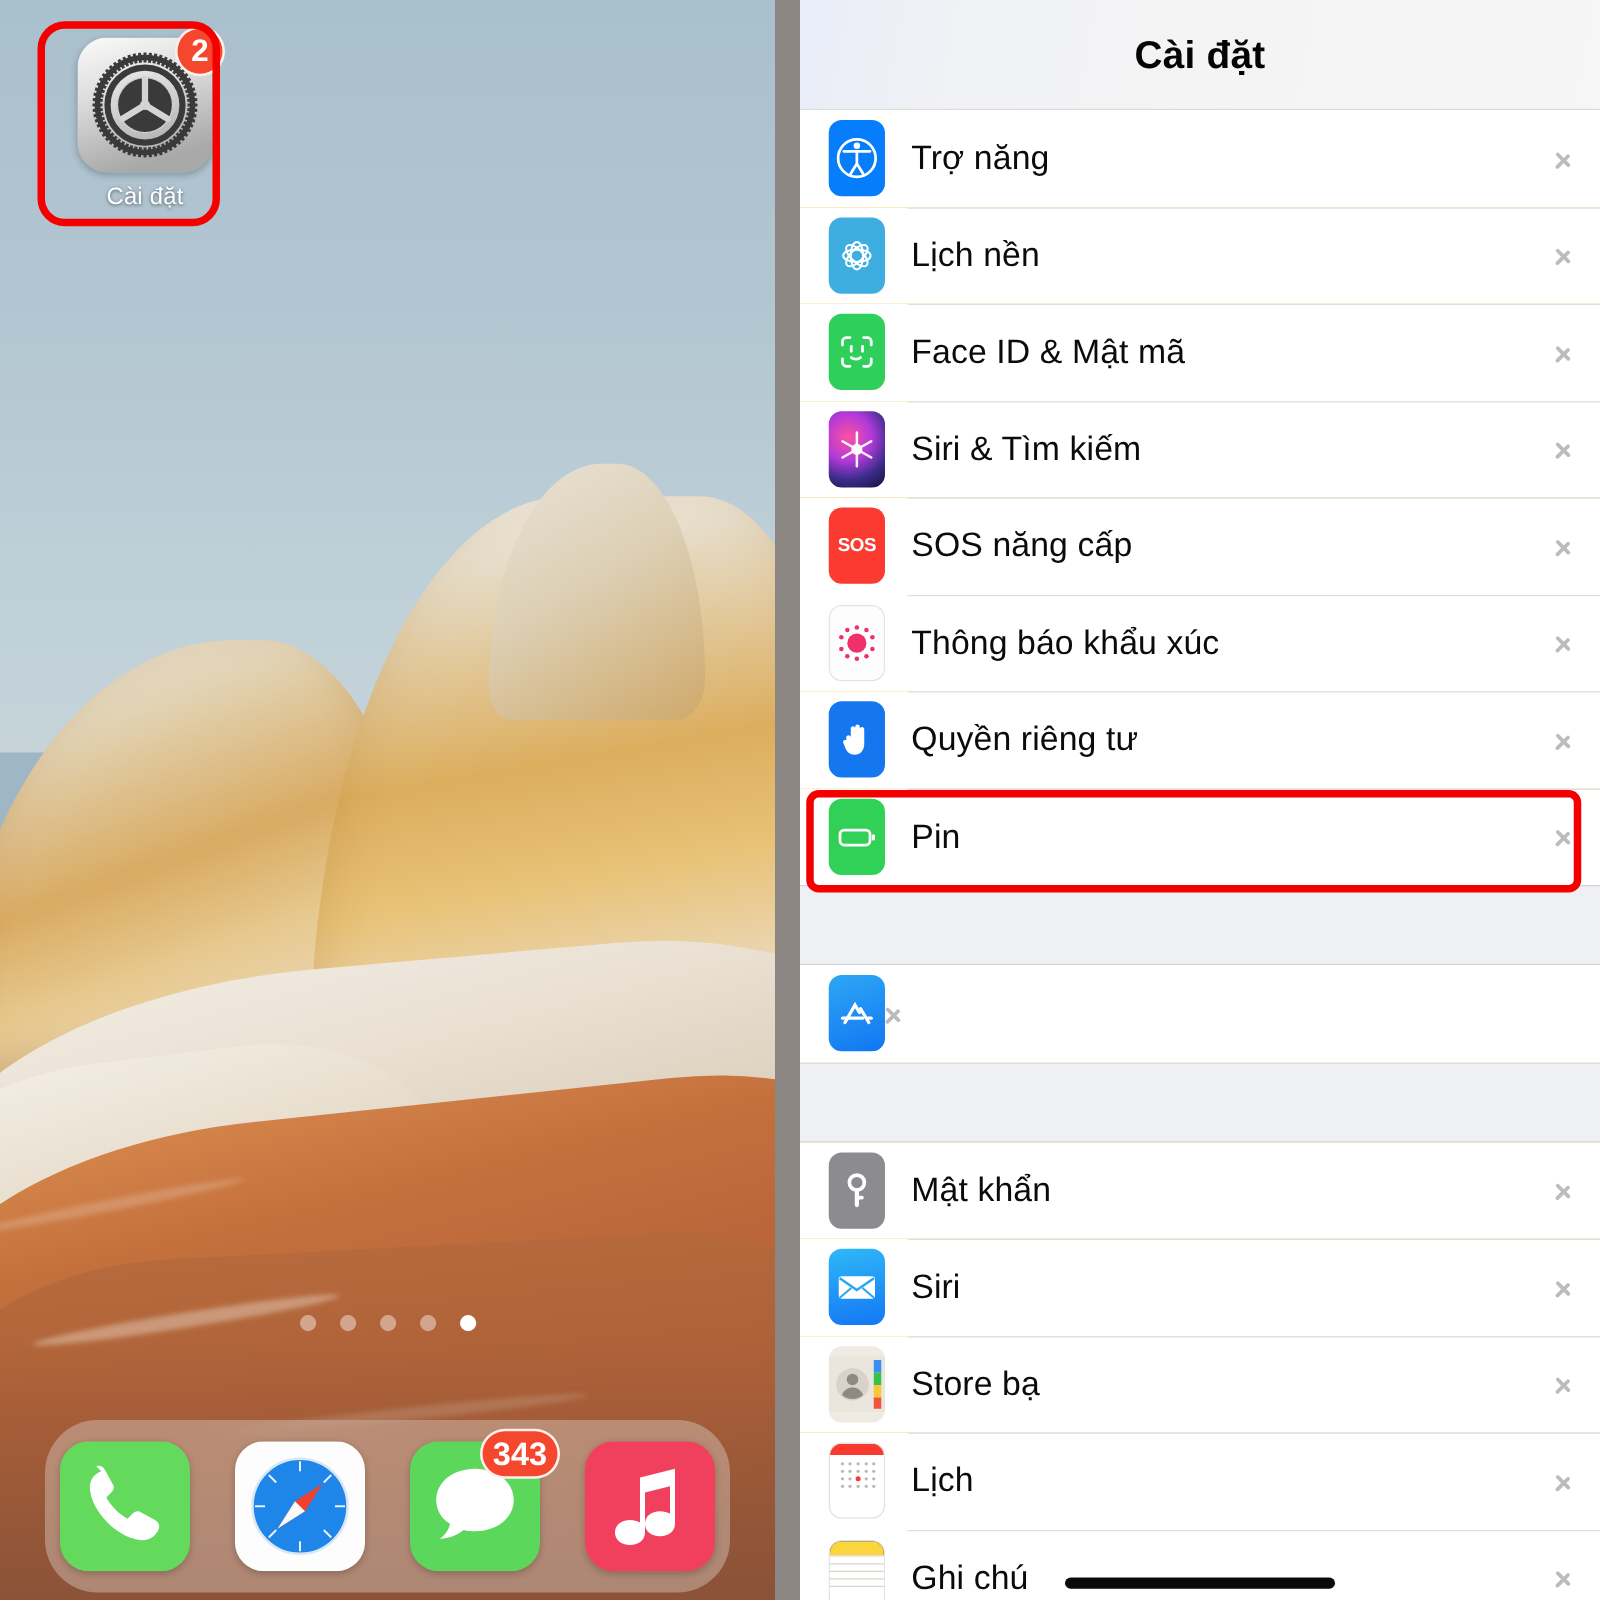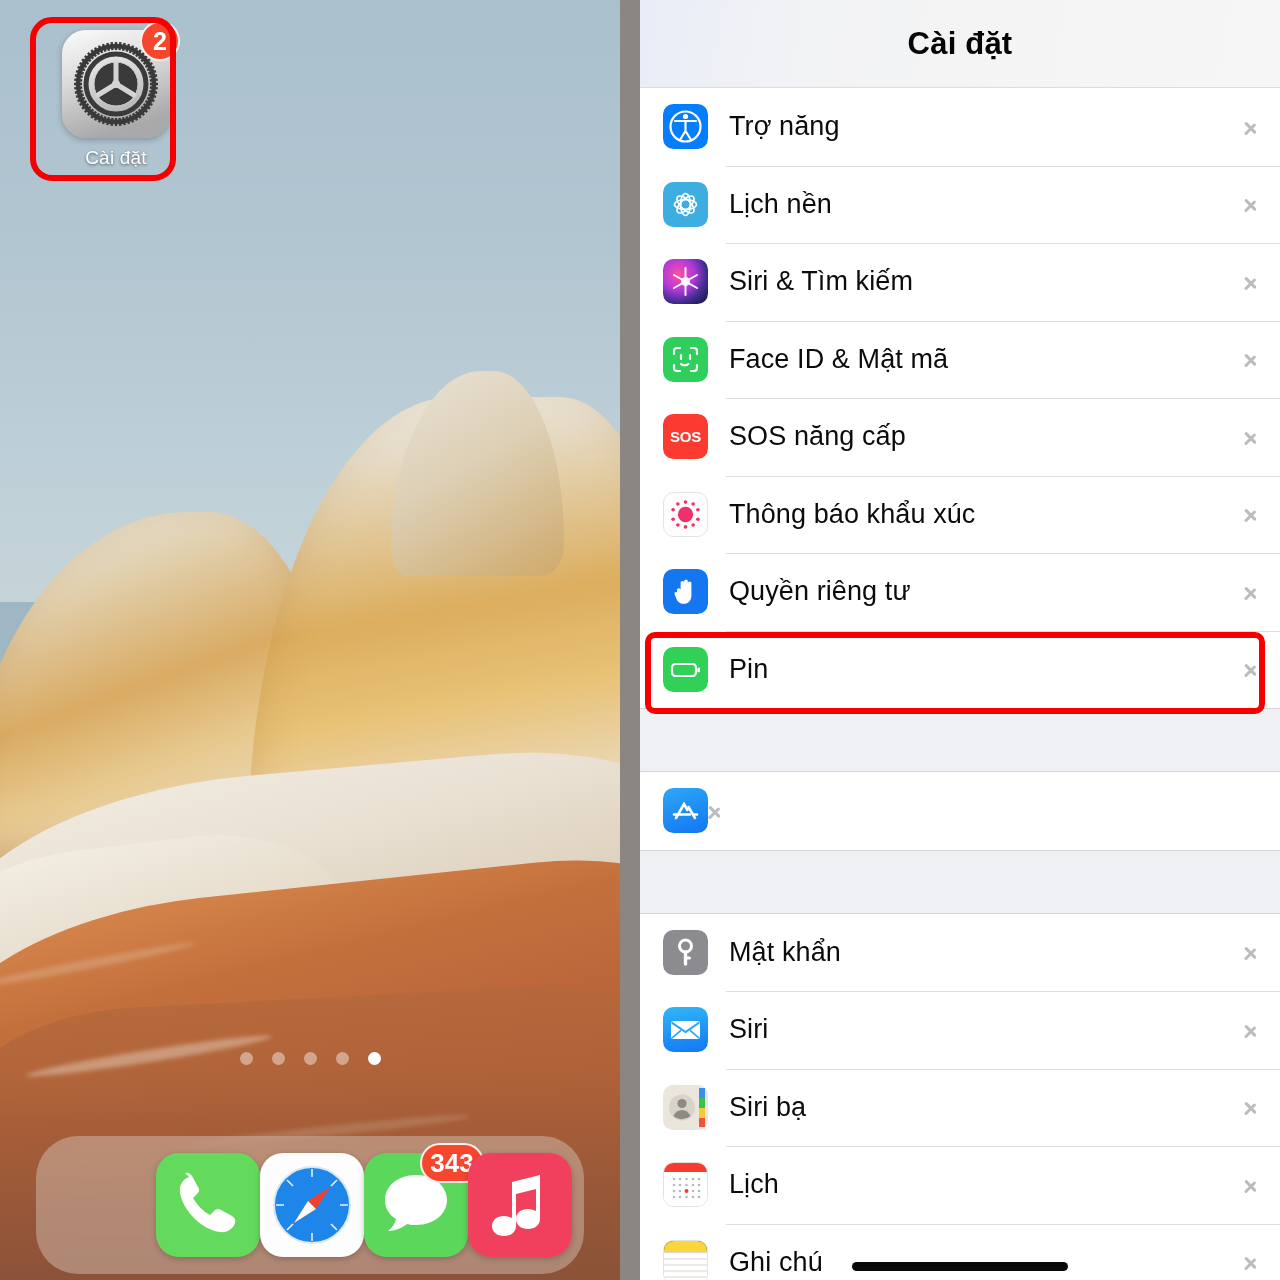--- a/index.html
+++ b/index.html
@@ -101,21 +101,21 @@
     position:absolute;left:0;top:1052px;width:620px;display:flex;
     justify-content:center;gap:19px;
   }
   .dot{width:13px;height:13px;border-radius:50%;background:rgba(255,255,255,.42);}
   .dot.on{background:#ffffff;}
 
   .dock{
     position:absolute;left:36px;top:1136px;width:548px;height:138px;
     background:rgba(214,200,190,.45);border-radius:42px;
     backdrop-filter:blur(14px);display:flex;align-items:center;
-    justify-content:flex-end;padding:0 12px;box-sizing:border-box;
+    justify-content:space-between;padding:0 12px;box-sizing:border-box;
   }
   .dock-icon-wrap{position:relative;width:104px;height:104px;}
   .dock-icon{width:104px;height:104px;border-radius:23px;overflow:hidden;position:relative;
     box-shadow:0 2px 6px rgba(0,0,0,.22);}
 
   
   .settings{
     position:absolute;left:640px;top:0;width:640px;height:1280px;
     background:#ffffff;overflow:hidden;
   }
@@ -132,21 +132,21 @@
   .gap{height:62px;background:#eff0f4;border-top:1px solid #d6d6d8;border-bottom:1px solid #d6d6d8;}
 
   .row{
     height:77.5px;display:flex;align-items:center;position:relative;
     padding-left:23px;box-sizing:border-box;background:#fff;
   }
   .row + .row::before{
     content:"";position:absolute;left:86px;right:0;top:0;height:1px;background:#dededf;
   }
   .s-icon{
-    width:45px;height:45px;border-radius:10.5px;flex:0 0 45px;position:relative;
+    width:45px;height:61px;border-radius:10.5px;flex:0 0 45px;position:relative;
     overflow:hidden;
   }
   .row-label{
     margin-left:21px;font-size:27px;color:#0b0b0b;letter-spacing:.1px;
     flex:1;white-space:nowrap;
   }
   .chev{
     margin-right:22px;width:14px;height:24px;flex:0 0 14px;position:relative;
   }
   .chev::before,.chev::after{
@@ -404,49 +404,49 @@
                 <ellipse cx="22.5" cy="22.5" rx="5" ry="11" transform="rotate(90 22.5 22.5)"></ellipse>
                 <ellipse cx="22.5" cy="22.5" rx="5" ry="11" transform="rotate(135 22.5 22.5)"></ellipse>
               </g>
             </svg>
           </div>
           <div class="row-label">Lịch nền</div>
           <div class="chev"></div>
         </div>
 
         <div class="row">
-          <div class="s-icon ic-siri">
-            <svg viewBox="0 0 45 45" width="45" height="45">
-              <g stroke="#ffffff" stroke-width="2" stroke-linecap="round" opacity=".95">
-                <line x1="22.5" y1="9" x2="22.5" y2="36"></line>
-                <line x1="11" y1="16" x2="34" y2="29"></line>
-                <line x1="34" y1="16" x2="11" y2="29"></line>
-              </g>
-              <circle cx="22.5" cy="22.5" r="4.5" fill="#ffffff" opacity=".9"></circle>
-            </svg>
-          </div>
-          <div class="row-label">Siri &amp; Tìm kiếm</div>
-          <div class="chev"></div>
-        </div>
-
-        <div class="row">
           <div class="s-icon ic-faceid">
             <svg viewBox="0 0 45 45" width="45" height="45">
               <g fill="none" stroke="#fff" stroke-width="2.2" stroke-linecap="round">
                 <path d="M11 17v-3a3 3 0 0 1 3-3h3"></path>
                 <path d="M34 17v-3a3 3 0 0 0-3-3h-3"></path>
                 <path d="M11 28v3a3 3 0 0 0 3 3h3"></path>
                 <path d="M34 28v3a3 3 0 0 1-3 3h-3"></path>
                 <line x1="18" y1="18" x2="18" y2="22"></line>
                 <line x1="27" y1="18" x2="27" y2="22"></line>
                 <path d="M18 27c1.6 1.8 5.8 1.8 7.4 0"></path>
               </g>
             </svg>
           </div>
           <div class="row-label">Face ID &amp; Mật mã</div>
+          <div class="chev"></div>
+        </div>
+
+        <div class="row">
+          <div class="s-icon ic-siri">
+            <svg viewBox="0 0 45 45" width="45" height="45">
+              <g stroke="#ffffff" stroke-width="2" stroke-linecap="round" opacity=".95">
+                <line x1="22.5" y1="9" x2="22.5" y2="36"></line>
+                <line x1="11" y1="16" x2="34" y2="29"></line>
+                <line x1="34" y1="16" x2="11" y2="29"></line>
+              </g>
+              <circle cx="22.5" cy="22.5" r="4.5" fill="#ffffff" opacity=".9"></circle>
+            </svg>
+          </div>
+          <div class="row-label">Siri &amp; Tìm kiếm</div>
           <div class="chev"></div>
         </div>
 
         <div class="row">
           <div class="s-icon ic-sos">SOS</div>
           <div class="row-label">SOS năng cấp</div>
           <div class="chev"></div>
         </div>
 
         <div class="row">
@@ -546,21 +546,21 @@
               <rect x="0" y="0" width="45" height="45" fill="#eae5dd"></rect>
               <rect x="36" y="3" width="6" height="10" fill="#3b8ef0"></rect>
               <rect x="36" y="13" width="6" height="10" fill="#37c24c"></rect>
               <rect x="36" y="23" width="6" height="10" fill="#f7c93a"></rect>
               <rect x="36" y="33" width="6" height="9" fill="#f0553c"></rect>
               <circle cx="19" cy="22.5" r="13" fill="#d8d2c8"></circle>
               <circle cx="19" cy="18.5" r="4.6" fill="#8d8a84"></circle>
               <path d="M10.5 31c1.6-4 4.8-6 8.5-6s6.9 2 8.5 6a13 13 0 0 1-17 0z" fill="#8d8a84"></path>
             </svg>
           </div>
-          <div class="row-label">Siri bạ</div>
+          <div class="row-label">Store bạ</div>
           <div class="chev"></div>
         </div>
 
         <div class="row">
           <div class="s-icon ic-cal">
             <svg viewBox="0 0 45 45" width="45" height="45">
               <rect x="0" y="0" width="45" height="45" fill="#fff"></rect>
               <rect x="0" y="0" width="45" height="9" fill="#f83a2f"></rect>
               <g fill="#b9b9b9">
                 <circle cx="10" cy="16" r="1.3"></circle>

